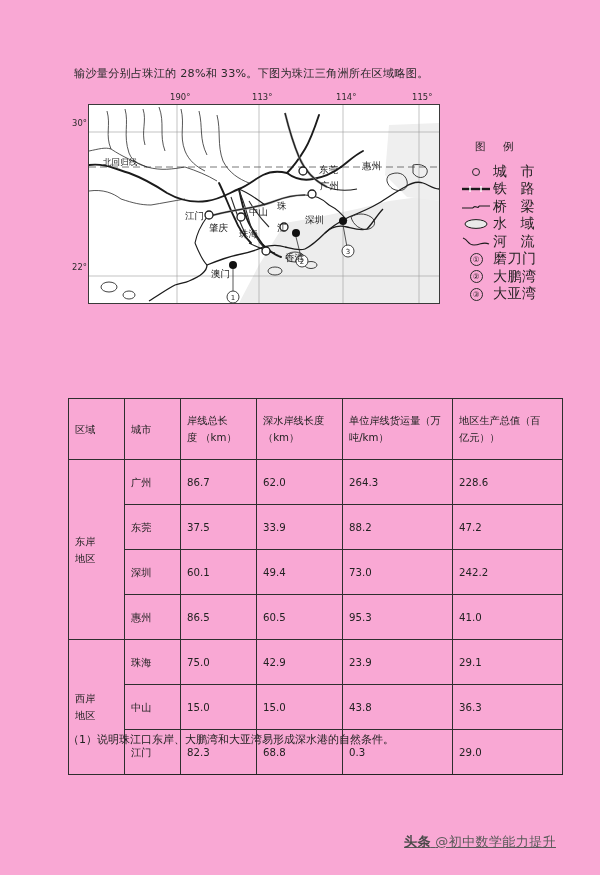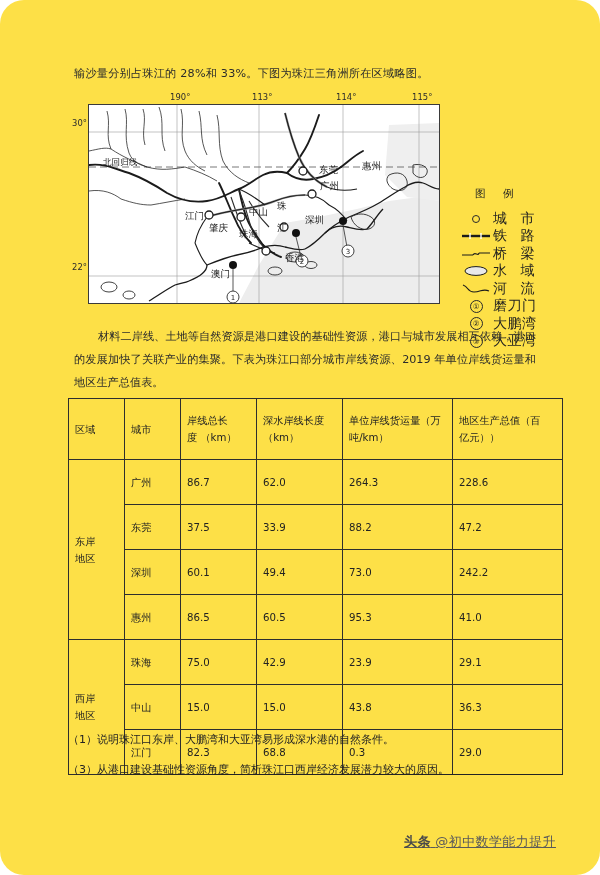--- a/index.html
+++ b/index.html
@@ -11,22 +11,21 @@
     width: 600px;
     height: 875px;
     position: relative;
     font-family: "DejaVu Sans", "Liberation Sans", sans-serif;
     color: #1a1a1a;
     overflow: hidden;
   }
   .page {
     position: absolute;
     inset: 0;
-    background: #fde047;
-    border-radius: 24px;
+    background: #f9a8d4;
   }
 
   
   .intro-line {
     position: absolute;
     left: 74px;
     top: 64px;
     width: 460px;
     font-size: 11.2px;
     line-height: 19px;
@@ -61,21 +60,20 @@
     color: #2b2b2b;
     letter-spacing: 0.1px;
   }
 
   
   .legend {
     position: absolute;
     left: 385px;
     top: 48px;
     width: 108px;
-    margin-top: 47px;
   }
   .legend-title {
     font-size: 10.6px;
     letter-spacing: 7px;
     text-align: left;
     padding-left: 16px;
     margin-bottom: 9px;
     color: #1f1f1f;
   }
   .legend-row {
@@ -413,21 +411,20 @@
 
       <div class="legend-row">
         <span class="legend-sym">
             <span class="sym-num">③</span>
           </span>
         <span class="legend-txt tight">大亚湾</span>
       </div>
     </div>
   </div>
 
-  <div class="para">材料二岸线、土地等自然资源是港口建设的基础性资源，港口与城市发展相互依赖，港口的发展加快了关联产业的集聚。下表为珠江口部分城市岸线资源、2019 年单位岸线货运量和地区生产总值表。</div>
 
   <div class="tbl-wrap">
     <table class="data">
       <colgroup>
         <col class="col-a">
           <col class="col-b">
           <col class="col-c">
           <col class="col-d">
           <col class="col-e">
           <col class="col-f">
@@ -506,21 +503,20 @@
           <td>68.8</td>
           <td>0.3</td>
           <td>29.0</td>
         </tr>
       </tbody>
     </table>
   </div>
 
   <div class="questions">
     <div class="question">（1）说明珠江口东岸、大鹏湾和大亚湾易形成深水港的自然条件。</div>
-    <div class="question">（3）从港口建设基础性资源角度，简析珠江口西岸经济发展潜力较大的原因。</div>
   </div>
 
   <div class="watermark">
     <span class="wm-brand">头条</span>
     <span>@初中数学能力提升</span>
   </div>
 
 </div>
 
 </body></html>

